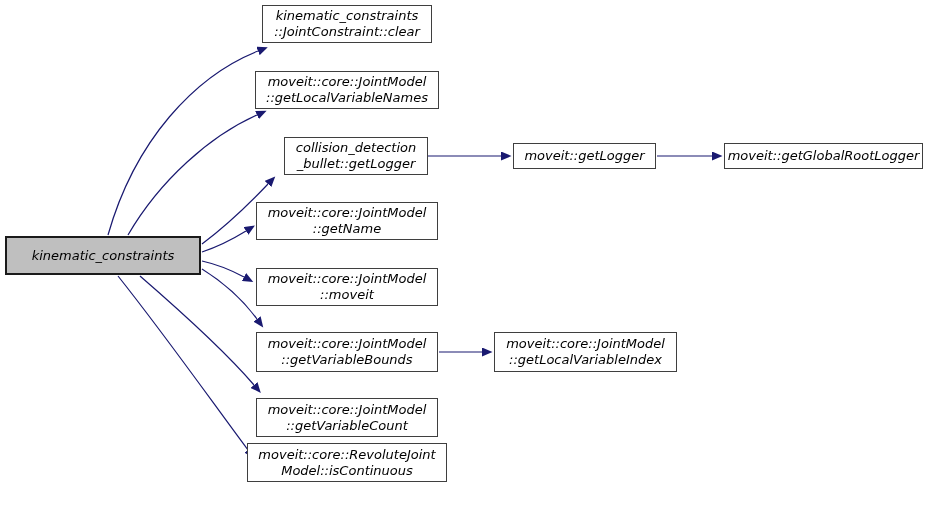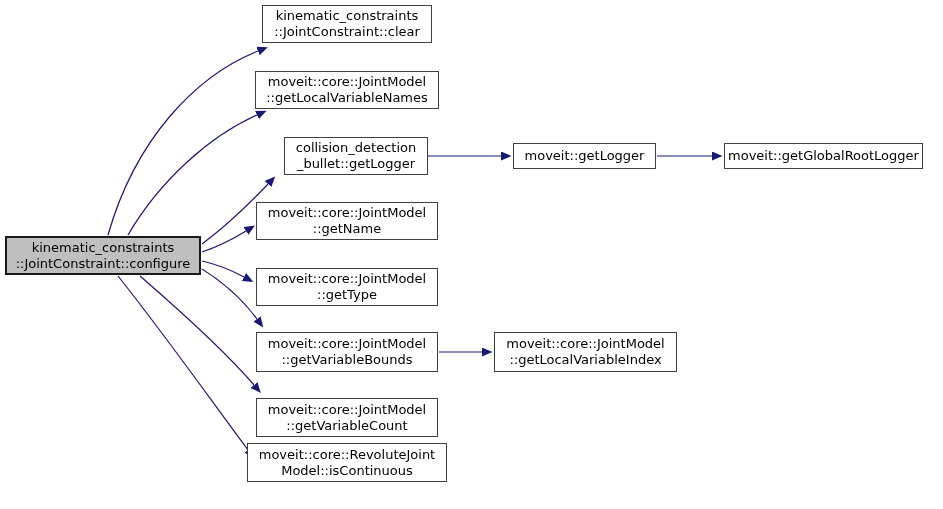--- a/index.html
+++ b/index.html
@@ -37,21 +37,21 @@
     align-items: center;
     justify-content: center;
     white-space: nowrap;
     cursor: pointer;
   }
   .node.selected {
     background: #bfbfbf;
     border: 2px solid #1a1a1a;
     cursor: default;
   }
-  .node span { display: block; }
+  .node span { display: block; font-style: italic; }
 </style>
 </head>
 <body>
 
 <div class="canvas">
 
   <svg class="edges" viewBox="0 0 943 509" xmlns="http://www.w3.org/2000/svg">
     <defs>
       <marker id="arrow" markerWidth="11" markerHeight="9" refX="0" refY="4.5" orient="auto" markerUnits="userSpaceOnUse">
         <path d="M0,0 L10.5,4.5 L0,9 z" fill="#191970"></path>
@@ -67,21 +67,20 @@
       <path d="M 140,276 C 185,315 225,351 254,385" marker-end="url(#arrow)"></path>
       <path d="M 118,276 C 165,335 213,403 248,450" marker-end="url(#arrow)"></path>
       <path d="M 420,156 L 501,156" marker-end="url(#arrow)"></path>
       <path d="M 657,156 L 712,156" marker-end="url(#arrow)"></path>
       <path d="M 439,352 L 482,352" marker-end="url(#arrow)"></path>
     </g>
   </svg>
 
   <div class="node selected" style="left:5px; top:236px; width:196px; height:39px;">
     <span>kinematic_constraints</span>
-    <span>::JointConstraint::configure</span>
   </div>
 
   <div class="node" style="left:262px; top:5px; width:170px; height:38px;">
     <span>kinematic_constraints</span>
     <span>::JointConstraint::clear</span>
   </div>
 
   <div class="node" style="left:255px; top:71px; width:184px; height:38px;">
     <span>moveit::core::JointModel</span>
     <span>::getLocalVariableNames</span>
@@ -100,21 +99,21 @@
     <span>moveit::getGlobalRootLogger</span>
   </div>
 
   <div class="node" style="left:256px; top:202px; width:182px; height:38px;">
     <span>moveit::core::JointModel</span>
     <span>::getName</span>
   </div>
 
   <div class="node" style="left:256px; top:268px; width:182px; height:38px;">
     <span>moveit::core::JointModel</span>
-    <span>::getType</span>
+    <span>::moveit</span>
   </div>
 
   <div class="node" style="left:256px; top:332px; width:182px; height:40px;">
     <span>moveit::core::JointModel</span>
     <span>::getVariableBounds</span>
   </div>
 
   <div class="node" style="left:494px; top:332px; width:183px; height:40px;">
     <span>moveit::core::JointModel</span>
     <span>::getLocalVariableIndex</span>

